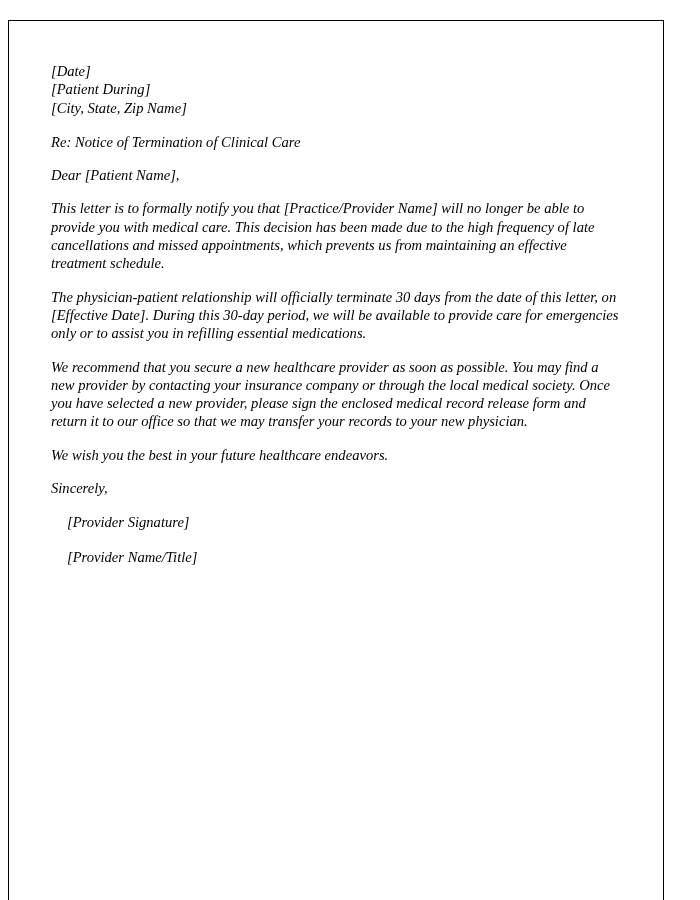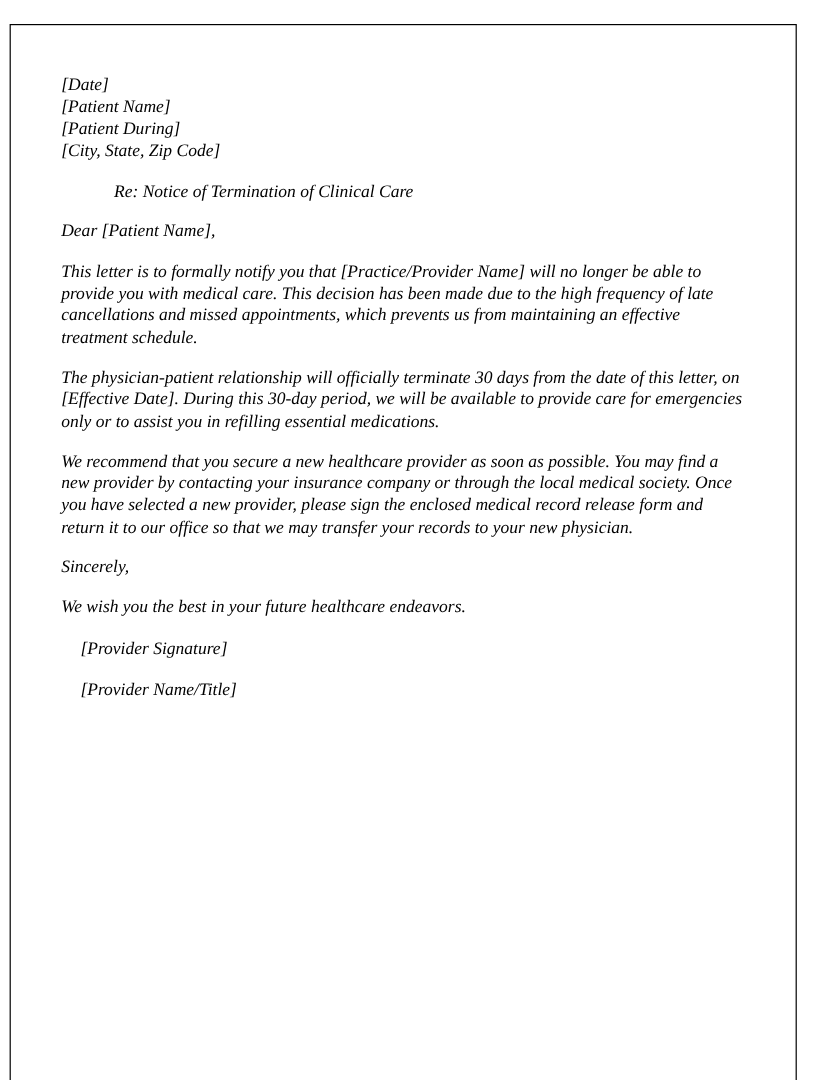--- a/index.html
+++ b/index.html
@@ -28,49 +28,47 @@
     line-height: 18.3px;
   }
   .header-block div {
     margin: 0;
   }
   p {
     margin: 0 0 15px 0;
   }
   .subject {
     margin-top: 16px;
-    margin-left: 44px;
   }
   .sig-block div {
     margin: 16px;
   }
 </style>
 </head>
 <body>
 
 <div class="page">
   <div class="content">
 
     <div class="header-block">
       <div>[Date]</div>
-      <div>[Patient Name]</div>
       <div>[Patient During]</div>
-      <div>[City, State, Zip Code]</div>
+      <div>[City, State, Zip Name]</div>
     </div>
 
     <p class="subject">Re: Notice of Termination of Clinical Care</p>
 
     <p>Dear [Patient Name],</p>
 
     <p>This letter is to formally notify you that [Practice/Provider Name] will no longer be able to provide you with medical care. This decision has been made due to the high frequency of late cancellations and missed appointments, which prevents us from maintaining an effective treatment schedule.</p>
     <p>The physician-patient relationship will officially terminate 30 days from the date of this letter, on [Effective Date]. During this 30-day period, we will be available to provide care for emergencies only or to assist you in refilling essential medications.</p>
     <p>We recommend that you secure a new healthcare provider as soon as possible. You may find a new provider by contacting your insurance company or through the local medical society. Once you have selected a new provider, please sign the enclosed medical record release form and return it to our office so that we may transfer your records to your new physician.</p>
+    <p>We wish you the best in your future healthcare endeavors.</p>
+
     <p>Sincerely,</p>
-
-    <p>We wish you the best in your future healthcare endeavors.</p>
 
     <div class="sig-block">
       <div>[Provider Signature]</div>
       <div>[Provider Name/Title]</div>
     </div>
 
   </div>
 </div>
 
 </body></html>

